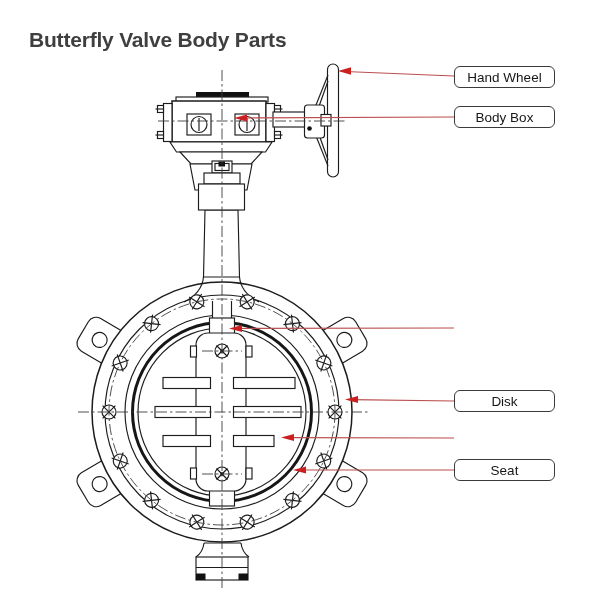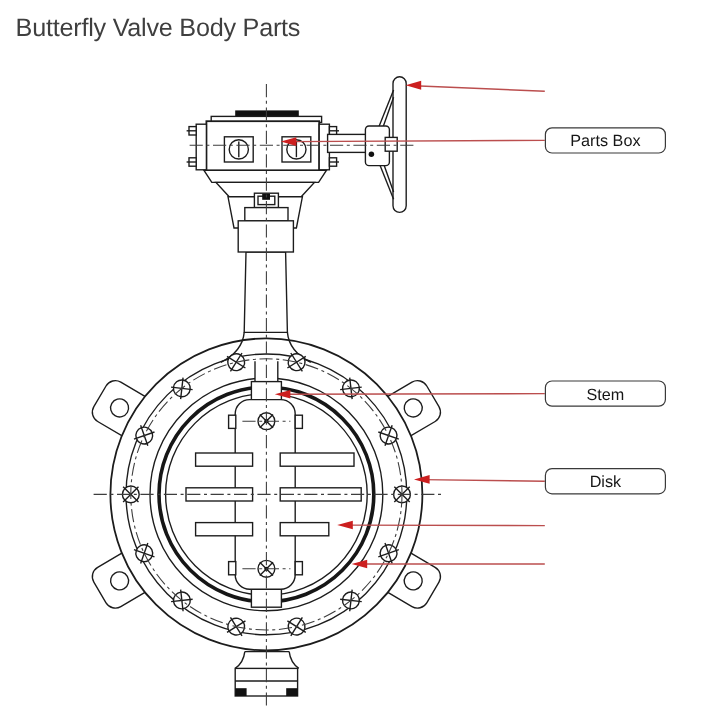--- a/index.html
+++ b/index.html
@@ -1,22 +1,22 @@
 <!DOCTYPE html>
 <html><head>
 <meta charset="utf-8">
 <style>
   html,body{margin:0;padding:0;background:#ffffff;}
   .canvas{
     position:relative;width:600px;height:600px;background:#fff;overflow:hidden;
     font-family:"Liberation Sans", sans-serif;
   }
   .title{
-    position:absolute;left:13px;top:12px;margin:0;
-    font-size:21px;font-weight:normal;color:#3f3f3f;letter-spacing:-0.2px;
+    position:absolute;left:13px;top:12px;margin:16px;
+    font-size:21px;font-weight:bold;color:#3f3f3f;letter-spacing:-0.2px;
   }
   svg{position:absolute;left:0;top:0;}
   
   .ln  {fill:none;stroke:#1c1c1c;stroke-width:1.15;}
   .lnw {fill:#ffffff;stroke:#1c1c1c;stroke-width:1.15;}
   .lnwt{fill:#ffffff;stroke:#1c1c1c;stroke-width:1.5;}
   .seat{fill:none;stroke:#161616;stroke-width:3;}
   .blk {fill:#111111;stroke:none;}
   .cl  {fill:none;stroke:#3d3d3d;stroke-width:0.9;stroke-dasharray:11 3 2.5 3;}
   .leader{stroke:#bb4e4e;stroke-width:1.2;fill:none;}
@@ -269,16 +269,17 @@
         <line x1="288" y1="437.6" x2="454" y2="438" class="leader"></line>
         <polygon points="281,437.5 294,433.9 294,441.1" class="arrow"></polygon>
       </g>
       <g>
         <line x1="300" y1="470" x2="454" y2="470" class="leader"></line>
         <polygon points="293,470 306,466.4 306,473.6" class="arrow"></polygon>
       </g>
     </g>
   </svg>
 
-  <div class="label-box" style="top:106px">Parts Box</div>
-  <div class="label-box" style="top:317px">Stem</div>
+  <div class="label-box" style="top:66px">Hand Wheel</div>
+  <div class="label-box" style="top:106px">Body Box</div>
   <div class="label-box" style="top:390px">Disk</div>
+  <div class="label-box" style="top:459px">Seat</div>
 </div>
 
 </body></html>

